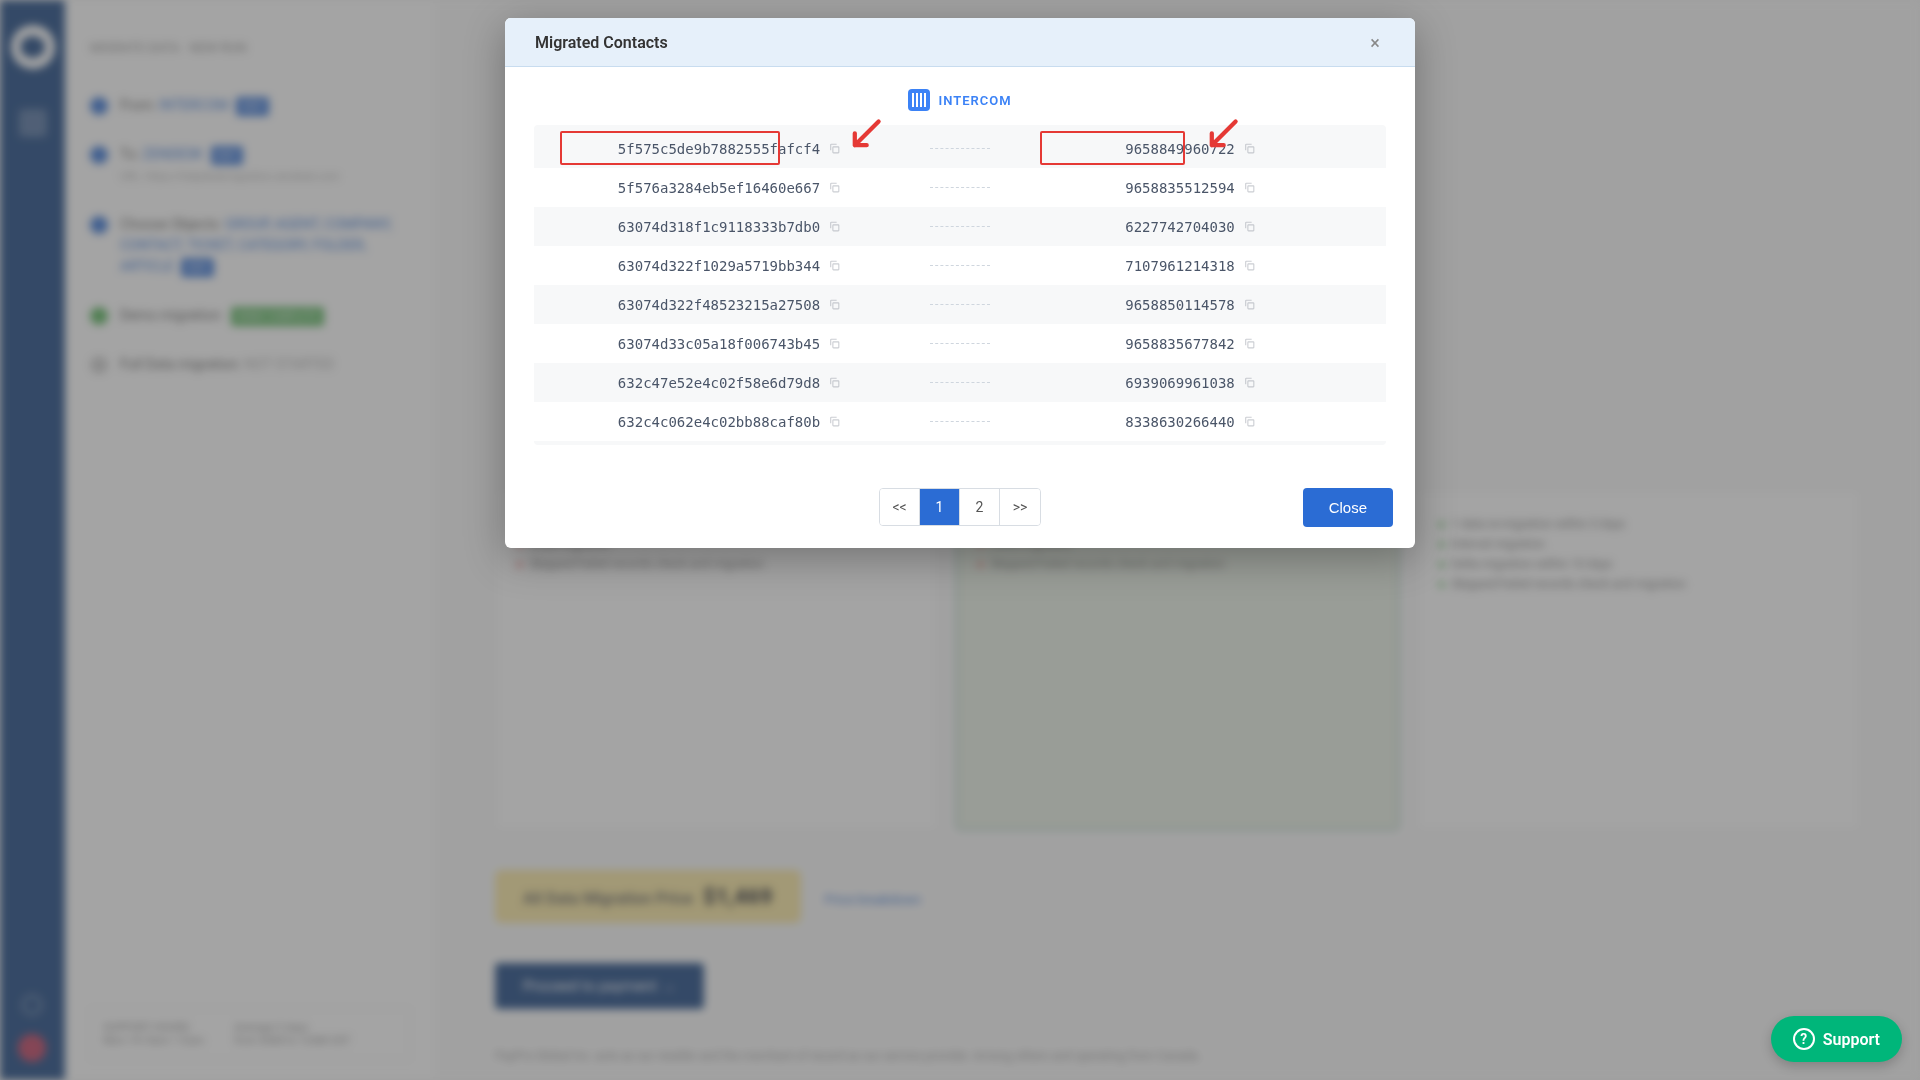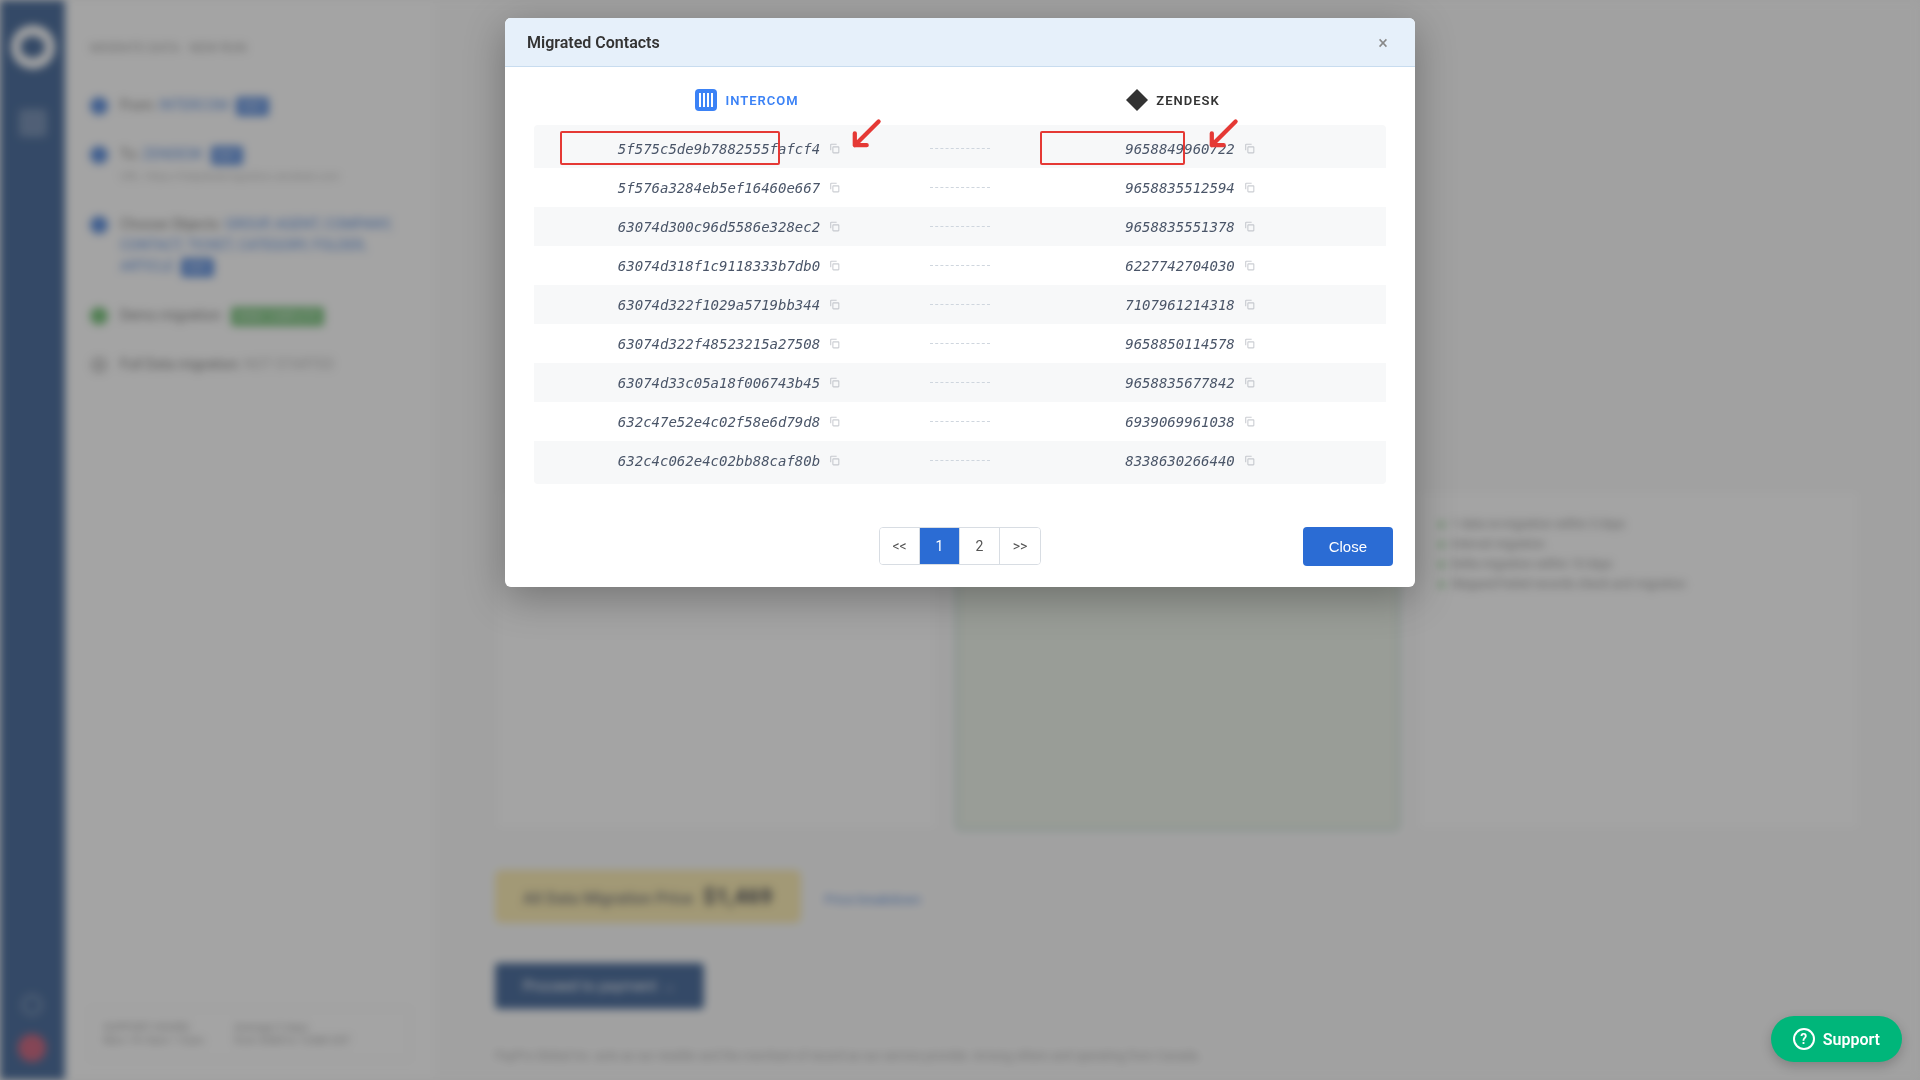--- a/index.html
+++ b/index.html
@@ -42,42 +42,42 @@
   .bg-price-tag b { font-size: 22px; color: #333; margin-left: 10px; }
   .bg-price-note { display: inline-block; margin-left: 20px; color: #2b6cd4; font-size: 13px; }
   .bg-proceed { margin: 20px 60px; display: inline-block; background: #0c3a7a; color: #fff; padding: 14px 28px; border-radius: 4px; font-size: 15px; }
   .bg-disclaimer { margin: 20px 60px; font-size: 12px; color: #999; max-width: 720px; }
 
   
   .dim { position: absolute; inset: 0; background: rgba(0,0,0,0.35); }
 
   
   .modal { position: absolute; top: 18px; left: 50%; transform: translateX(-50%); width: 910px; background: #fff; border-radius: 6px; box-shadow: 0 10px 40px rgba(0,0,0,0.3); overflow: hidden; }
-  .modal-header { background: #e6f0fa; padding: 14px 22px; display: flex; justify-content: space-between; align-items: center; border-bottom: 1px solid #c8dcef; }
+  .modal-header { background: #e6f0fa; padding: 14px 30px; display: flex; justify-content: space-between; align-items: center; border-bottom: 1px solid #c8dcef; }
   .modal-title { font-size: 16px; font-weight: 600; color: #333; }
   .modal-close { width: 20px; height: 20px; display: flex; align-items: center; justify-content: center; cursor: pointer; color: #888; font-size: 18px; }
   .modal-body { padding: 0 29px 25px; }
 
   .src-headers { display: flex; padding: 22px 0 14px; position: relative; }
   .src-col { flex: 1; display: flex; align-items: center; justify-content: center; gap: 8px; font-size: 13px; letter-spacing: 1px; font-weight: 600; }
   .intercom-logo { width: 22px; height: 22px; background: #3b82f6; border-radius: 4px; position: relative; display: inline-block; }
   .intercom-logo::after { content: ""; position: absolute; inset: 4px; background: repeating-linear-gradient(90deg, #fff 0 2px, transparent 2px 4px); }
   .zendesk-logo { width: 22px; height: 22px; position: relative; display: inline-block; }
   .zendesk-logo::before, .zendesk-logo::after { content: ""; position: absolute; width: 0; height: 0; }
   .zendesk-logo::before { top: 0; left: 0; border-left: 11px solid transparent; border-right: 11px solid transparent; border-bottom: 11px solid #333; }
   .zendesk-logo::after { bottom: 0; right: 0; border-left: 11px solid transparent; border-right: 11px solid transparent; border-top: 11px solid #333; }
   .intercom-txt { color: #3b82f6; }
   .zendesk-txt { color: #333; }
 
   .arrow { position: absolute; width: 34px; height: 34px; pointer-events: none; }
   .arrow svg { width: 100%; height: 100%; }
   .arrow-left { top: 118px; left: 848px; position: absolute; }
   .arrow-right { top: 118px; left: 1205px; position: absolute; }
 
-  .rows-container { background: #f7f8f9; border-radius: 4px; padding: 4px 0; font-style: italic; }
+  .rows-container { background: #f7f8f9; border-radius: 4px; padding: 4px 0; }
   .data-row { display: flex; align-items: center; height: 39px; position: relative; }
   .data-row:nth-child(even) { background: #fff; }
   .cell { flex: 1; display: flex; align-items: center; justify-content: center; gap: 8px; font-size: 14px; color: #4a5568; font-family: ui-monospace, Menlo, Consolas, monospace; }
   .cell-text { }
   .copy-icon { width: 13px; height: 13px; opacity: 0.35; cursor: pointer; }
   .copy-icon svg { width: 100%; height: 100%; display: block; }
   .divider-wrap { flex: 0 0 70px; display: flex; justify-content: center; }
   .divider { width: 60px; border-top: 1px dashed #cfd6de; }
   .highlight { position: absolute; border: 2px solid #e53935; border-radius: 2px; pointer-events: none; }
   .hl-left  { top: 2px; height: 34px; left: calc(50% - 400px); width: 220px; }
@@ -184,24 +184,20 @@
   <div class="modal-header">
     <div class="modal-title">Migrated Contacts</div>
     <div class="modal-close">×</div>
   </div>
   <div class="modal-body">
     <div class="src-headers">
       <div class="src-col">
         <span class="intercom-logo"></span>
         <span class="intercom-txt">INTERCOM</span>
       </div>
-      <div class="src-col">
-        <span class="zendesk-logo"></span>
-        <span class="zendesk-txt">ZENDESK</span>
-      </div>
     </div>
     <div class="rows-container" id="rows-container">
         <div class="data-row">
           <div class="highlight hl-left"></div>
           <div class="highlight hl-right"></div>
           <div class="cell">
             <span class="cell-text">5f575c5de9b7882555fafcf4</span>
             <span class="copy-icon">
               <svg viewBox="0 0 24 24" fill="none" stroke="#6b7280" stroke-width="2">
                 <rect x="9" y="9" width="11" height="11" rx="1"></rect>
@@ -230,43 +226,20 @@
                 <rect x="9" y="9" width="11" height="11" rx="1"></rect>
                 <path d="M5 15V5a1 1 0 0 1 1-1h10"></path>
               </svg>
             </span>
           </div>
           <div class="divider-wrap">
             <div class="divider"></div>
           </div>
           <div class="cell">
             <span class="cell-text">9658835512594</span>
-            <span class="copy-icon">
-              <svg viewBox="0 0 24 24" fill="none" stroke="#6b7280" stroke-width="2">
-                <rect x="9" y="9" width="11" height="11" rx="1"></rect>
-                <path d="M5 15V5a1 1 0 0 1 1-1h10"></path>
-              </svg>
-            </span>
-          </div>
-        </div>
-        <div class="data-row">
-          <div class="cell">
-            <span class="cell-text">63074d300c96d5586e328ec2</span>
-            <span class="copy-icon">
-              <svg viewBox="0 0 24 24" fill="none" stroke="#6b7280" stroke-width="2">
-                <rect x="9" y="9" width="11" height="11" rx="1"></rect>
-                <path d="M5 15V5a1 1 0 0 1 1-1h10"></path>
-              </svg>
-            </span>
-          </div>
-          <div class="divider-wrap">
-            <div class="divider"></div>
-          </div>
-          <div class="cell">
-            <span class="cell-text">9658835551378</span>
             <span class="copy-icon">
               <svg viewBox="0 0 24 24" fill="none" stroke="#6b7280" stroke-width="2">
                 <rect x="9" y="9" width="11" height="11" rx="1"></rect>
                 <path d="M5 15V5a1 1 0 0 1 1-1h10"></path>
               </svg>
             </span>
           </div>
         </div>
         <div class="data-row">
           <div class="cell">

